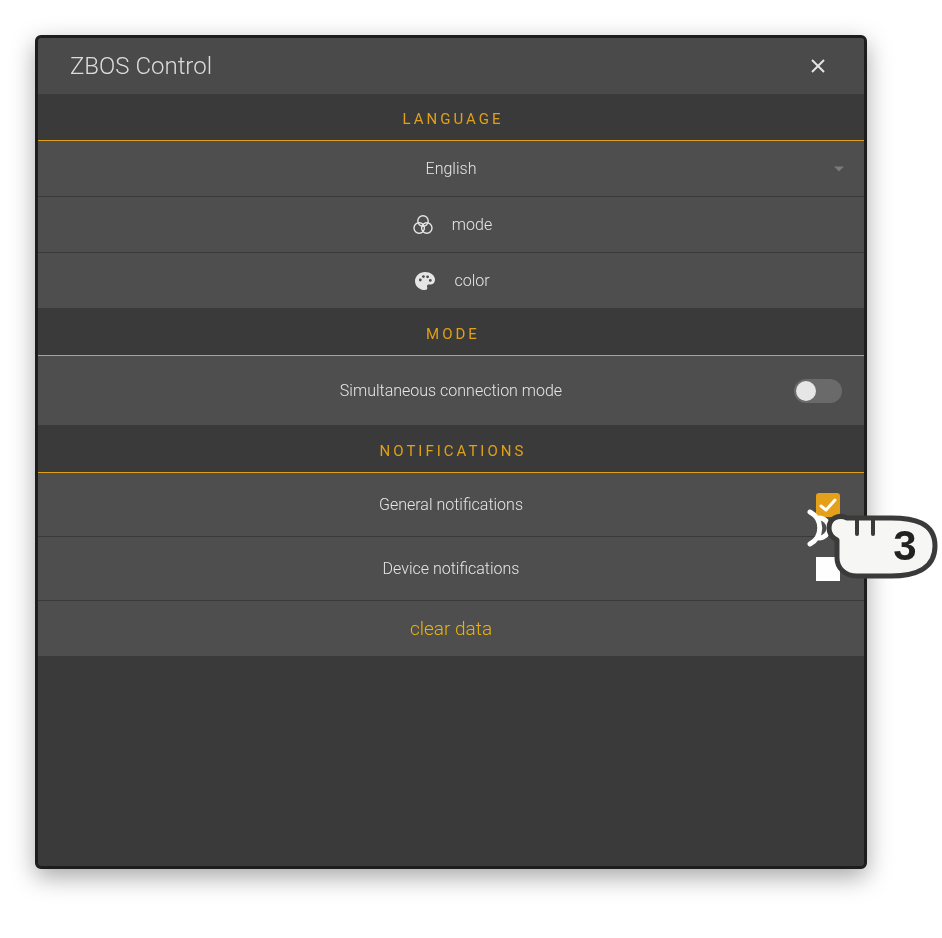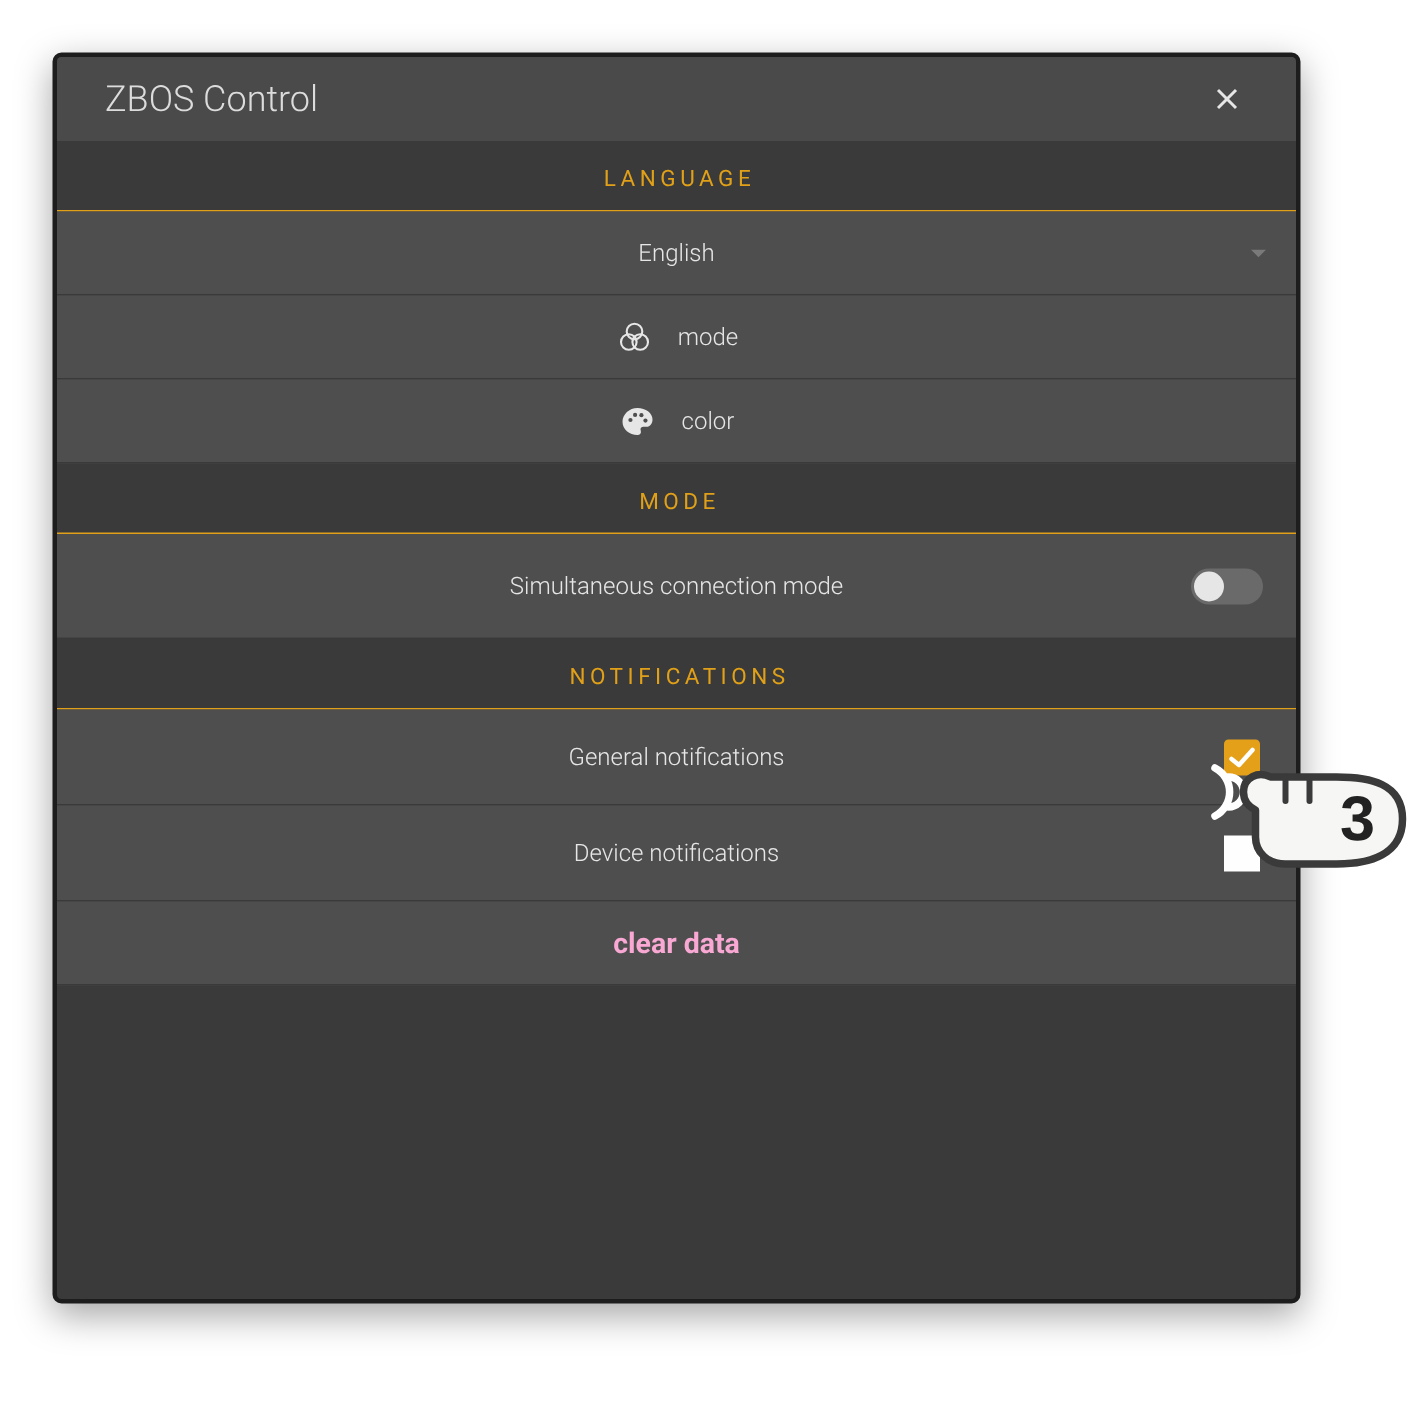--- a/index.html
+++ b/index.html
@@ -144,23 +144,22 @@
   .checkbox.unchecked {
     background: #fefefe;
   }
   .checkbox.checked svg {
     position: absolute;
     top: 2px;
     left: 2px;
   }
   .data-row {
     height: 54px;
-    color: #f9a8d4;
+    color: #eab308;
     font-size: 19px;
-    font-weight: bold;
   }
   
   .pointer {
     position: absolute;
     left: 795px;
     top: 468px;
     width: 150px;
     height: 120px;
     z-index: 100;
   }

